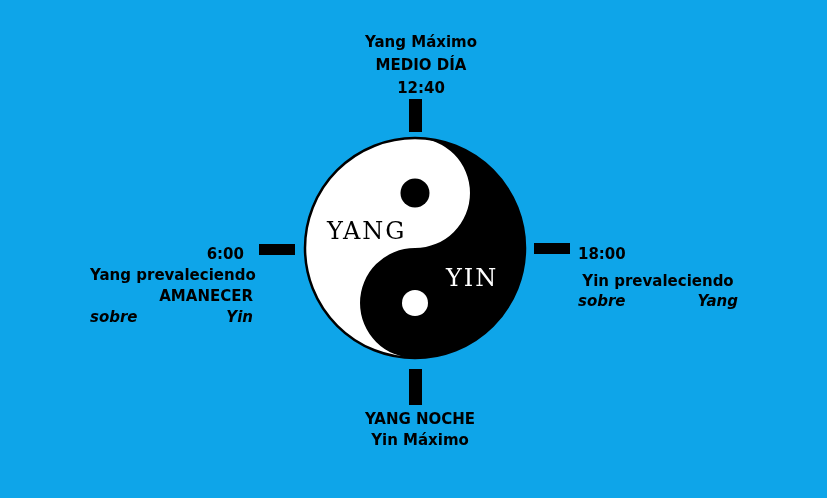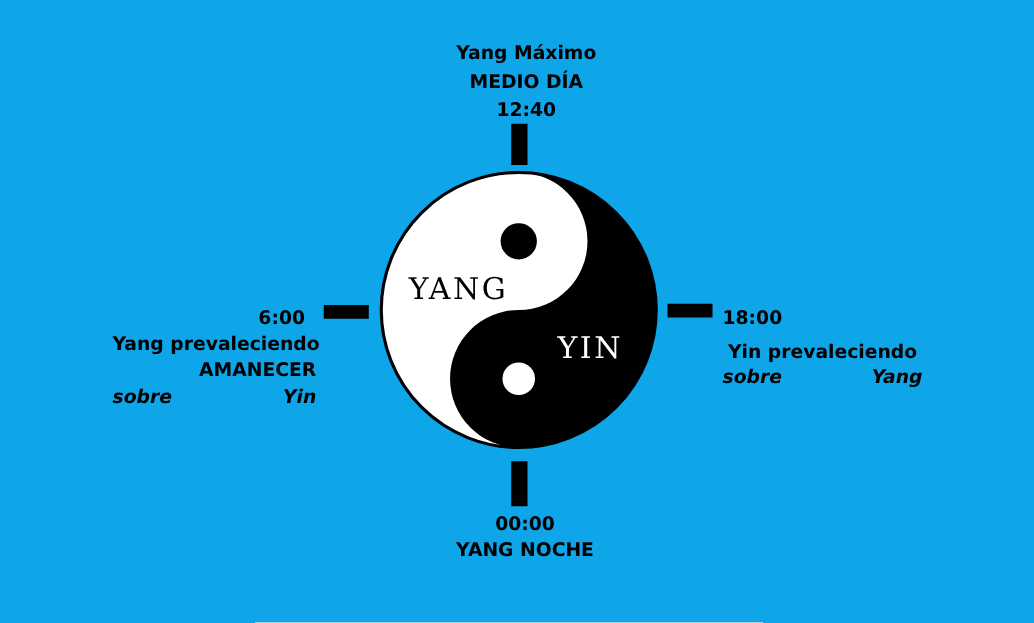--- a/index.html
+++ b/index.html
@@ -87,22 +87,22 @@
   <div class="label right-label">
     <div>18:00</div>
     <div class="gap-before">Yin prevaleciendo</div>
     <div class="justify">
       <span>sobre</span>
       <span>Yang</span>
     </div>
   </div>
 
   <div class="label bottom-label">
-    <div>00:00</div>
     <div>YANG NOCHE</div>
+    <div>Yin Máximo</div>
   </div>
 
   <div class="tick tick-top"></div>
   <div class="tick tick-bottom"></div>
   <div class="tick tick-left"></div>
   <div class="tick tick-right"></div>
 
   <svg class="symbol" width="230" height="230" viewBox="-115 -115 230 230">
     <circle r="110" fill="#ffffff" stroke="#000000" stroke-width="2.5"></circle>
     <path d="M 0 -110 A 110 110 0 0 1 0 110 A 55 55 0 0 1 0 0 A 55 55 0 0 0 0 -110 Z" fill="#000000"></path>

